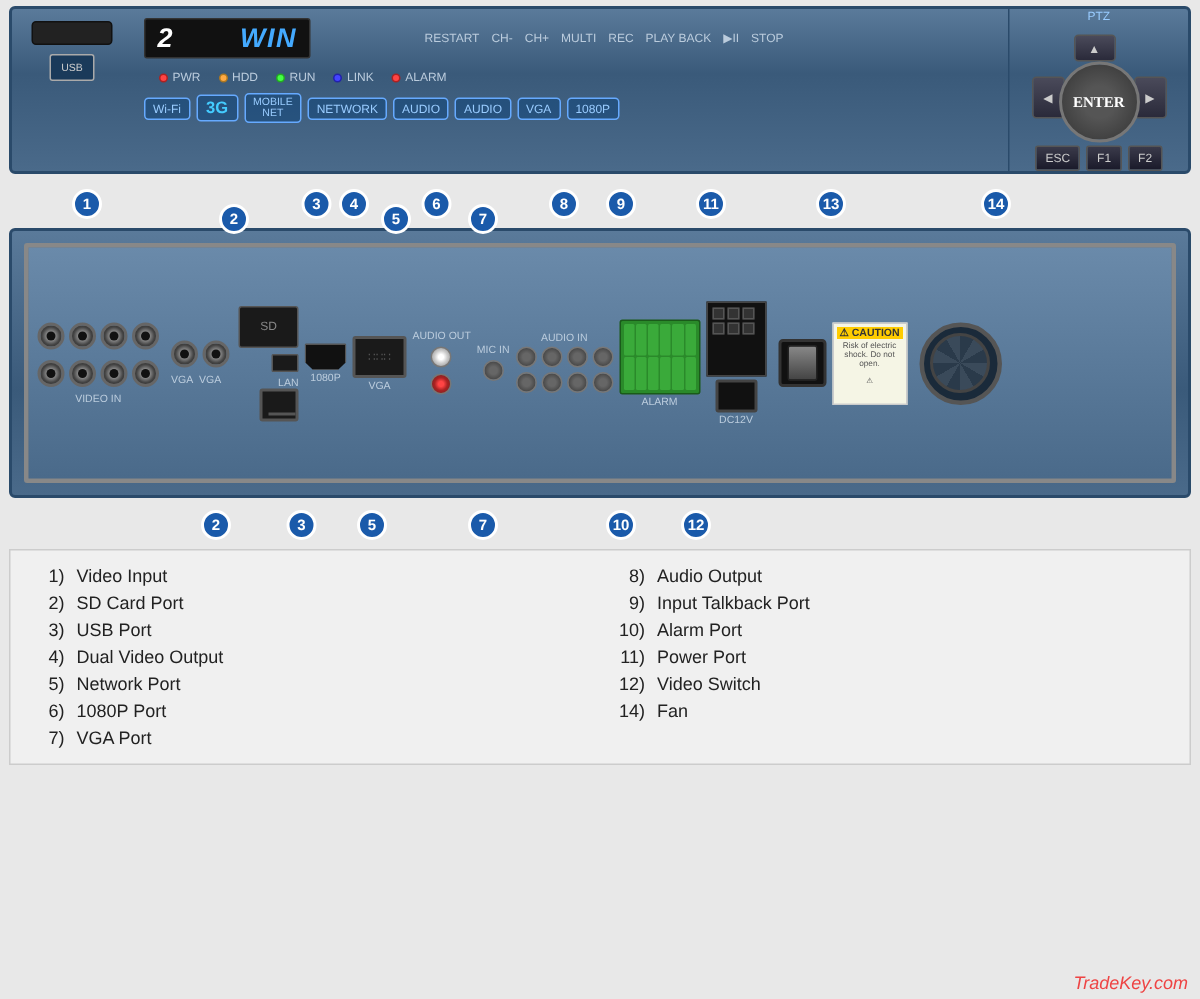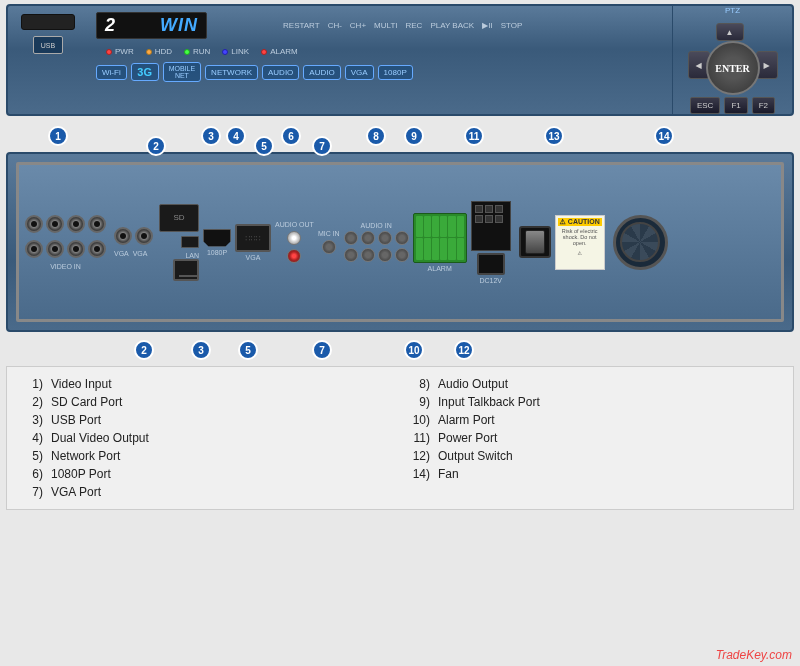--- a/index.html
+++ b/index.html
@@ -802,21 +802,21 @@
     <div class="legend-item">
       <span class="legend-num">10)</span>
       <span>Alarm Port</span>
     </div>
     <div class="legend-item">
       <span class="legend-num">11)</span>
       <span>Power Port</span>
     </div>
     <div class="legend-item">
       <span class="legend-num">12)</span>
-      <span>Output Switch</span>
+      <span>Video Switch</span>
     </div>
     <div class="legend-item">
       <span class="legend-num">14)</span>
       <span>Fan</span>
     </div>
   </div>
 </div>
 
 <div class="watermark">
   <span style="color:#e44;">TradeKey</span><span>.com</span>

